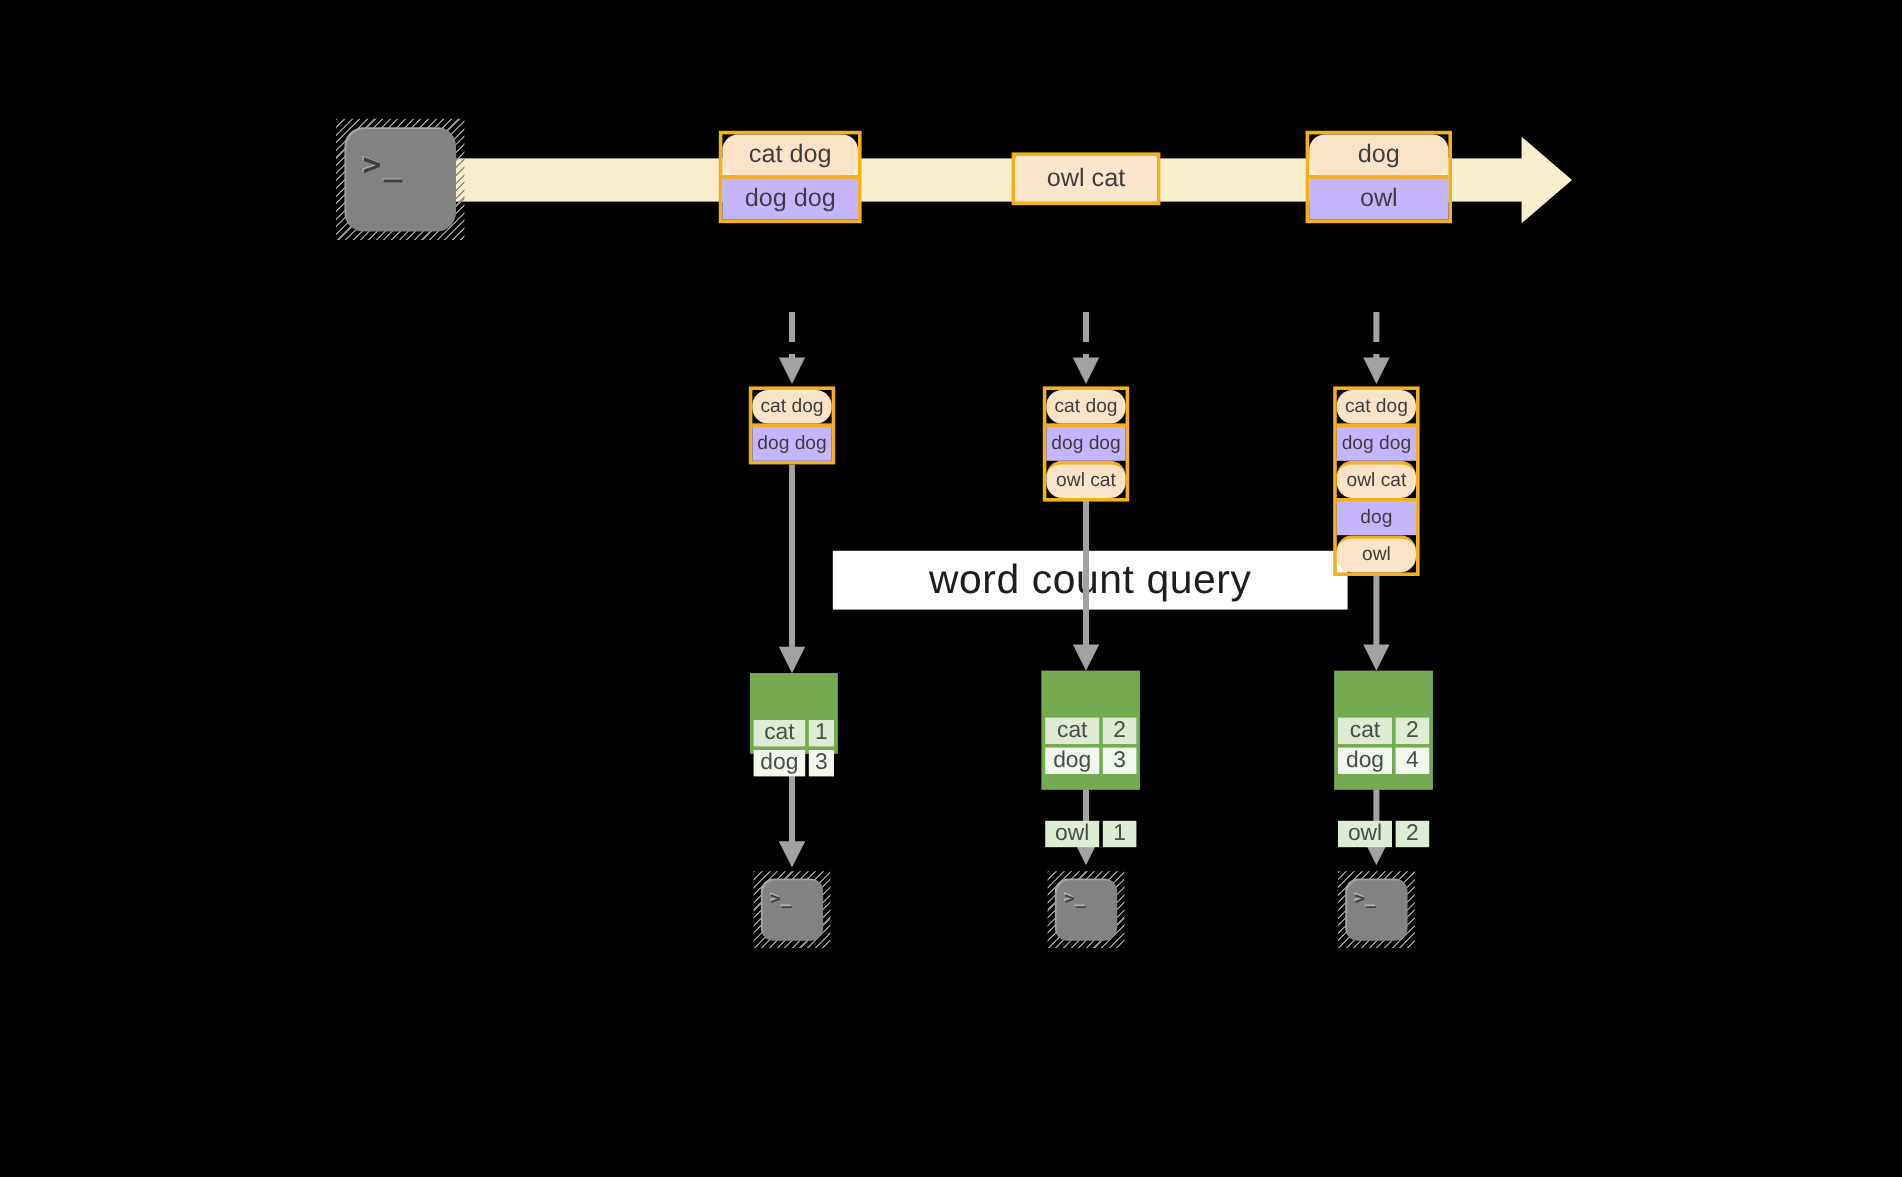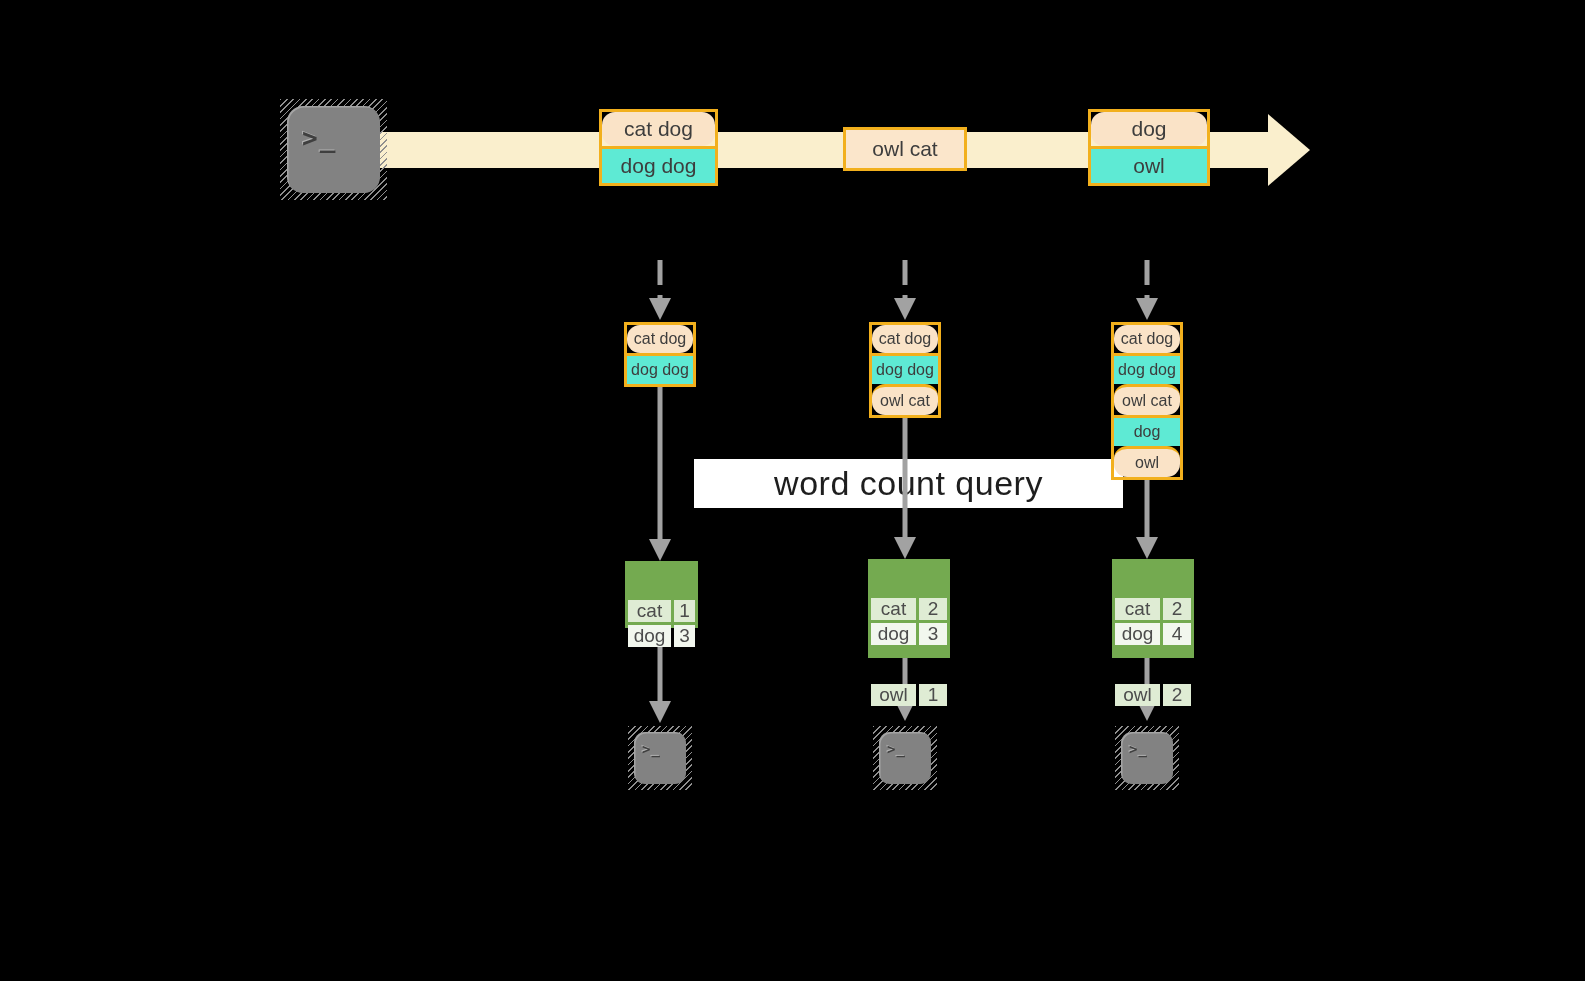--- a/index.html
+++ b/index.html
@@ -12,21 +12,21 @@
   
   .obox{position:absolute;border:3px solid #f2b01d;display:flex;flex-direction:column;
         box-sizing:border-box;}
   .obox.batch{z-index:2;}
   .obox.stack{z-index:5;}
   .orow{flex:1;display:flex;align-items:center;justify-content:center;
         font-size:21px;color:#3d3d3d;white-space:nowrap;}
   .orow + .orow{border-top:3px solid #f2b01d;}
   .stack .orow{font-size:16px;}
   .peach{background:#fae3c7;border-radius:13px;}
-  .cream{background:#5eead4;}
+  .cream{background:#c4b5fd;}
   .peach2{background:#fbe6cb;}
 
   
   .gtable{position:absolute;z-index:5;border:3px solid #74aa50;background:#74aa50;
           display:grid;gap:3px;box-sizing:border-box;}
   .gcell{display:flex;align-items:center;justify-content:center;font-size:19px;color:#4c4c4c;}
   .g-green{background:#dfecd4;margin-top:36px;}
   .g-white{background:#f2f7ee;}
 
   

